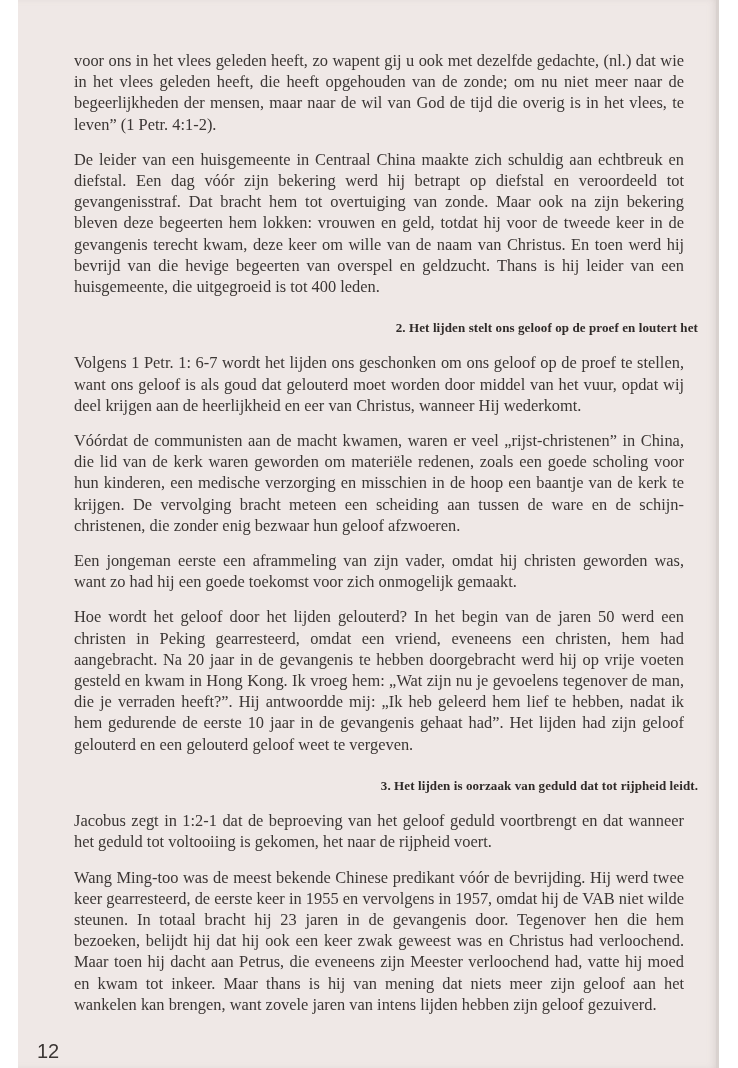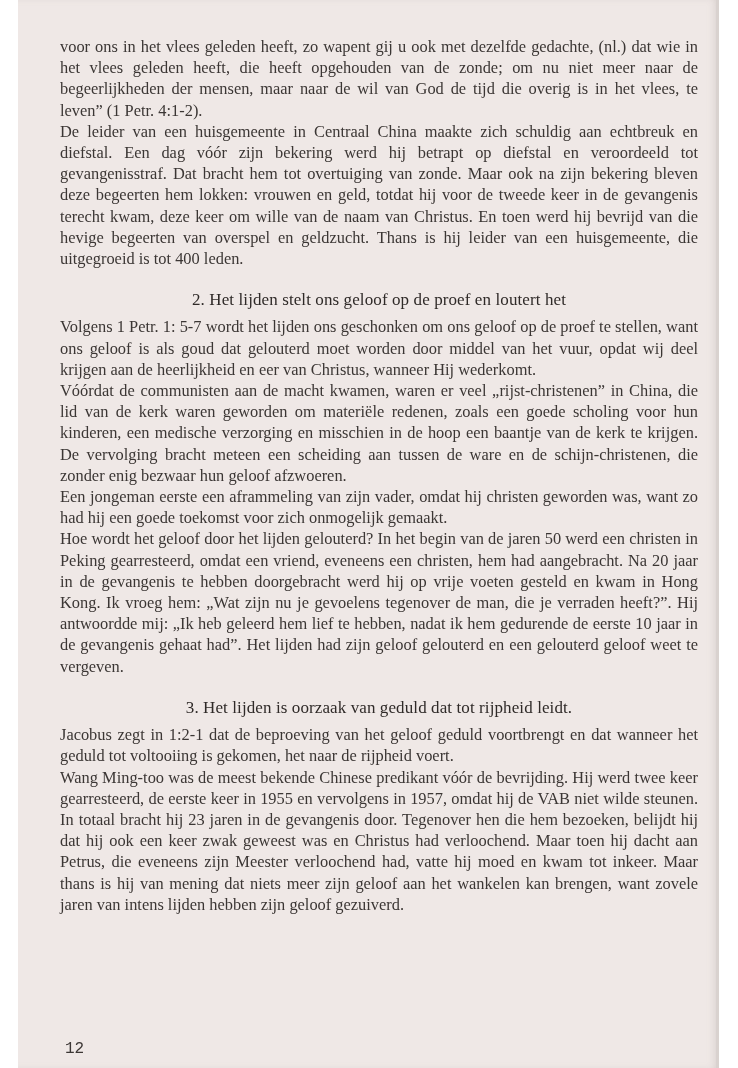--- a/index.html
+++ b/index.html
@@ -32,54 +32,53 @@
       left: 42px;
       top: 36px;
       width: 638px;
       font-family: "Liberation Serif", "DejaVu Serif", serif;
       font-size: 16.4px;
       line-height: 21.2px;
       color: #3b3634;
       text-align: justify;
     }
     .para {
-      margin: 0;
+      margin: 14px;
       padding: 0;
     }
     .para-last-left {
       text-align-last: left;
     }
     .heading {
       margin: 20px 0 6px 0;
-      font-size: 17px;
-      font-weight: normal;
-      text-align: center;
+      font-size: 13px;
+      font-weight: bold;
+      text-align: right;
       color: #2f2a28;
       letter-spacing: 0.1px;
     }
     .page-number {
       position: absolute;
       left: 37px;
       top: 1040px;
-      font-family: Liberation Mono, monospace;
-      font-size: 16px;
+      font-family: Liberation Sans, sans-serif;
+      font-size: 20px;
       color: #3b3634;
-      margin-left: 28px;
     }
   </style>
 </head>
 <body>
 
 <div class="page">
   <div class="text">
     <p class="para para-last-left">voor ons in het vlees geleden heeft, zo wapent gij u ook met dezelfde gedachte, (nl.) dat wie in het vlees geleden heeft, die heeft opgehouden van de zonde; om nu niet meer naar de begeerlijkheden der mensen, maar naar de wil van God de tijd die overig is in het vlees, te leven” (1 Petr. 4:1-2).</p>
     <p class="para para-last-left">De leider van een huisgemeente in Centraal China maakte zich schuldig aan echtbreuk en diefstal. Een dag vóór zijn bekering werd hij betrapt op diefstal en veroordeeld tot gevangenisstraf. Dat bracht hem tot overtuiging van zonde. Maar ook na zijn bekering bleven deze begeerten hem lokken: vrouwen en geld, totdat hij voor de tweede keer in de gevangenis terecht kwam, deze keer om wille van de naam van Christus. En toen werd hij bevrijd van die hevige begeerten van overspel en geldzucht. Thans is hij leider van een huisgemeente, die uitgegroeid is tot 400 leden.</p>
 
     <h2 class="heading">2. Het lijden stelt ons geloof op de proef en loutert het</h2>
-    <p class="para para-last-left">Volgens 1 Petr. 1: 5-7 wordt het lijden ons geschonken om ons geloof op de proef te stellen, want ons geloof is als goud dat gelouterd moet worden door middel van het vuur, opdat wij deel krijgen aan de heerlijkheid en eer van Christus, wanneer Hij wederkomt.</p>
+    <p class="para para-last-left">Volgens 1 Petr. 1: 6-7 wordt het lijden ons geschonken om ons geloof op de proef te stellen, want ons geloof is als goud dat gelouterd moet worden door middel van het vuur, opdat wij deel krijgen aan de heerlijkheid en eer van Christus, wanneer Hij wederkomt.</p>
     <p class="para para-last-left">Vóórdat de communisten aan de macht kwamen, waren er veel „rijst-christenen” in China, die lid van de kerk waren geworden om materiële redenen, zoals een goede scholing voor hun kinderen, een medische verzorging en misschien in de hoop een baantje van de kerk te krijgen. De vervolging bracht meteen een schei­ding aan tussen de ware en de schijn-christenen, die zonder enig bezwaar hun geloof afzwoeren.</p>
     <p class="para para-last-left">Een jongeman eerste een aframmeling van zijn vader, omdat hij christen geworden was, want zo had hij een goede toekomst voor zich onmogelijk gemaakt.</p>
     <p class="para para-last-left">Hoe wordt het geloof door het lijden gelouterd? In het begin van de jaren 50 werd een christen in Peking gearresteerd, omdat een vriend, eveneens een christen, hem had aangebracht. Na 20 jaar in de gevangenis te hebben doorgebracht werd hij op vrije voeten gesteld en kwam in Hong Kong. Ik vroeg hem: „Wat zijn nu je gevoelens tegenover de man, die je verraden heeft?”. Hij antwoordde mij: „Ik heb geleerd hem lief te hebben, nadat ik hem gedurende de eerste 10 jaar in de gevangenis gehaat had”. Het lijden had zijn geloof gelouterd en een gelouterd geloof weet te vergeven.</p>
 
     <h2 class="heading">3. Het lijden is oorzaak van geduld dat tot rijpheid leidt.</h2>
     <p class="para para-last-left">Jacobus zegt in 1:2-1 dat de beproeving van het geloof geduld voortbrengt en dat wanneer het geduld tot voltooiing is gekomen, het naar de rijpheid voert.</p>
     <p class="para para-last-left">Wang Ming-too was de meest bekende Chinese predikant vóór de bevrijding. Hij werd twee keer gearresteerd, de eerste keer in 1955 en vervolgens in 1957, omdat hij de VAB niet wilde steunen. In totaal bracht hij 23 jaren in de gevangenis door. Tegenover hen die hem bezoeken, belijdt hij dat hij ook een keer zwak geweest was en Christus had verloochend. Maar toen hij dacht aan Petrus, die eveneens zijn Meester verloochend had, vatte hij moed en kwam tot inkeer. Maar thans is hij van mening dat niets meer zijn geloof aan het wankelen kan brengen, want zovele jaren van intens lijden hebben zijn geloof gezuiverd.</p>
   </div>
 </div>
 <div class="page-edge"></div>

